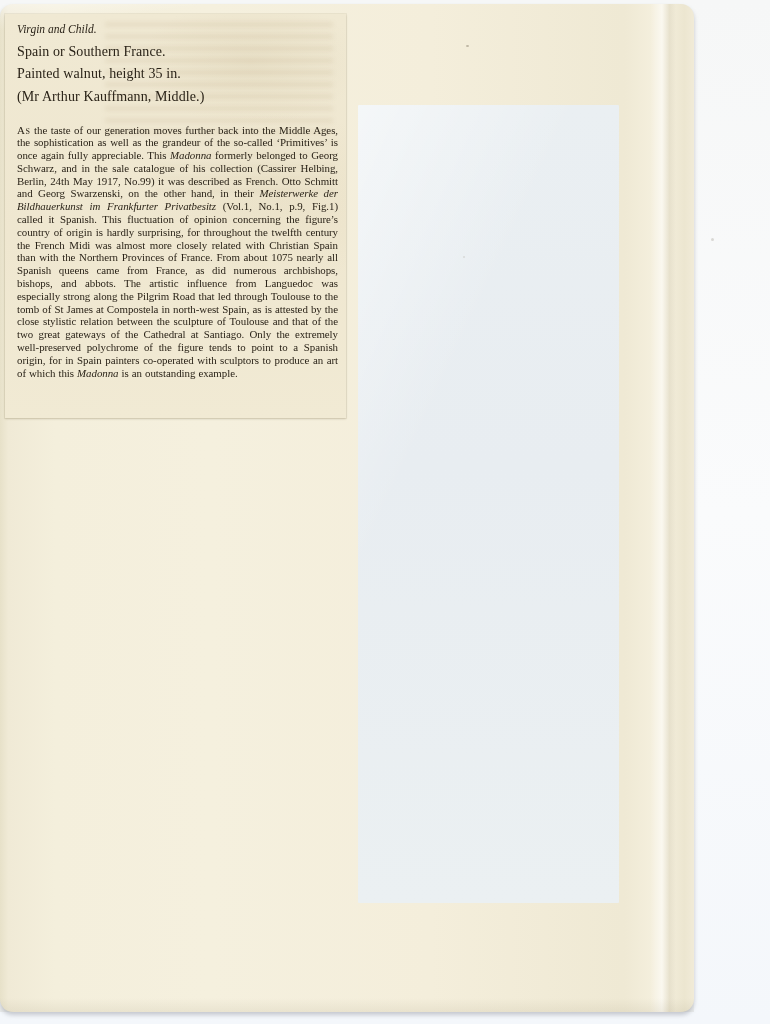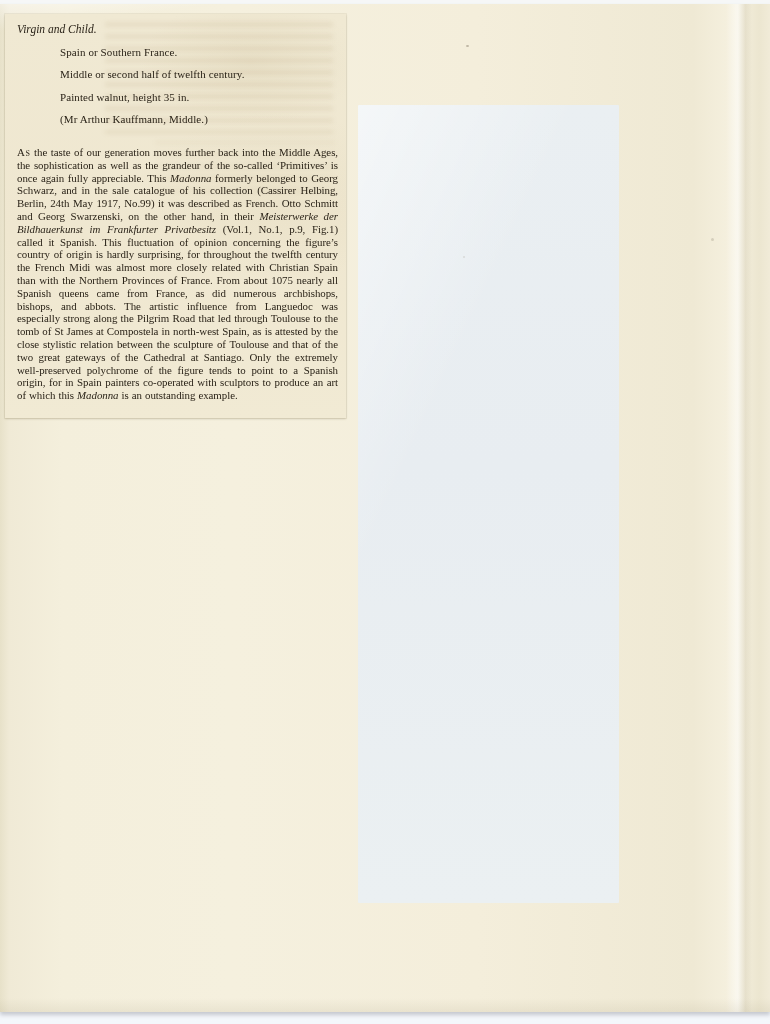--- a/index.html
+++ b/index.html
@@ -11,29 +11,30 @@
     overflow: hidden;
     font-family: "Liberation Serif", serif;
   }
   .scan {
     position: absolute; inset: 0;
     background: linear-gradient(180deg, #f6f7f7 0%, #fafbfc 50%, #f4f7fb 100%);
   }
   
   .page {
     position: absolute;
-    left: 0; top: 4px; width: 770px; height: 1008px;
+    left: 0; top: 4px; width: 694px; height: 1008px;
     background:
       linear-gradient(173deg, rgba(255,255,255,0.45) 0%, rgba(255,255,255,0) 2.5%),
       linear-gradient(90deg,
         #e7e1c9 0%, #f0ead6 1.2%, #f4efdc 8%,
         #f5f0de 30%, #f4eedb 62%,
         #efe9d4 90%, #f6f1e0 95.5%, #ece6d0 98.6%, #f1ebd8 100%),
       #f3eedb;
     box-shadow: 0 3px 4px rgba(140,145,155,0.45);
+    border-radius: 13px;
   }
   .page-bottom-shade {
     position: absolute; left: 0; bottom: 0; width: 100%; height: 14px;
     background: linear-gradient(180deg, rgba(0,0,0,0) 0%, rgba(150,140,110,0.12) 100%);
   }
   .speck { position: absolute; border-radius: 50%; background: rgba(110,100,80,0.4); }
   .speck.s1 { left: 466px; top: 41px; width: 3px; height: 2px; }
   .speck.s2 { left: 711px; top: 234px; width: 3px; height: 3px; opacity: .55; }
   .speck.s3 { left: 463px; top: 252px; width: 2px; height: 2px; opacity: .4; }
 
@@ -63,24 +64,23 @@
   .showthrough.b { left: 150px; top: 126px; width: 180px; height: 60px; opacity: .22; }
 
   .entry-title {
     position: relative;
     font-style: italic;
     font-size: 11.5px; line-height: 14px;
     margin-bottom: 8.5px;
   }
   .entry-line {
     position: relative;
-    font-size: 11px; line-height: 14px;
+    font-size: 14px; line-height: 14px;
     margin-bottom: 8.5px;
     letter-spacing: 0.1px;
-    margin-left: 43px;
   }
   .entry-body {
     position: relative;
     margin-top: 20px;
     font-size: 10.9px; line-height: 12.8px;
     text-align: justify;
     letter-spacing: -0.05px;
     word-spacing: 0.4px;
   }
   .entry-body .lead { font-variant: small-caps; letter-spacing: 0.6px; }
@@ -108,21 +108,20 @@
 <div class="scan">
   <div class="page">
 
     <div class="clipping">
       <div class="showthrough a"></div>
       <div class="showthrough b"></div>
 
       <p class="entry-title">Virgin and Child.</p>
 
       <p class="entry-line">Spain or Southern France.</p>
-      <p class="entry-line">Middle or second half of twelfth century.</p>
       <p class="entry-line">Painted walnut, height 35 in.</p>
       <p class="entry-line">(Mr Arthur Kauffmann, Middle.)</p>
 
       <p class="entry-body"><span class="lead">As</span><span> the taste of our generation moves further back into the Middle Ages, the sophistication as well as the grandeur of the so-called ‘Primitives’ is once again fully appreciable. This </span><span class="it">Madonna</span><span> formerly belonged to Georg Schwarz, and in the sale catalogue of his collection (Cassirer Helbing, Berlin, 24th May 1917, No.99) it was described as French. Otto Schmitt and Georg Swarzenski, on the other hand, in their </span><span class="it">Meisterwerke der Bildhauerkunst im Frankfurter Privatbesitz</span><span> (Vol.1, No.1, p.9, Fig.1) called it Spanish. This fluctuation of opinion concerning the figure’s country of origin is hardly surprising, for throughout the twelfth century the French Midi was almost more closely related with Christian Spain than with the Northern Provinces of France. From about 1075 nearly all Spanish queens came from France, as did numerous archbishops, bishops, and abbots. The artistic influence from Languedoc was especially strong along the Pilgrim Road that led through Toulouse to the tomb of St James at Compostela in north-west Spain, as is attested by the close stylistic relation between the sculpture of Toulouse and that of the two great gateways of the Cathedral at Santiago. Only the extremely well-preserved polychrome of the figure tends to point to a Spanish origin, for in Spain painters co-operated with sculptors to produce an art of which this </span><span class="it">Madonna</span><span> is an outstanding example.</span></p>
     </div>
 
     <div class="plate"></div>
 
     <div class="crease-right"></div>
     <div class="speck s1"></div>

